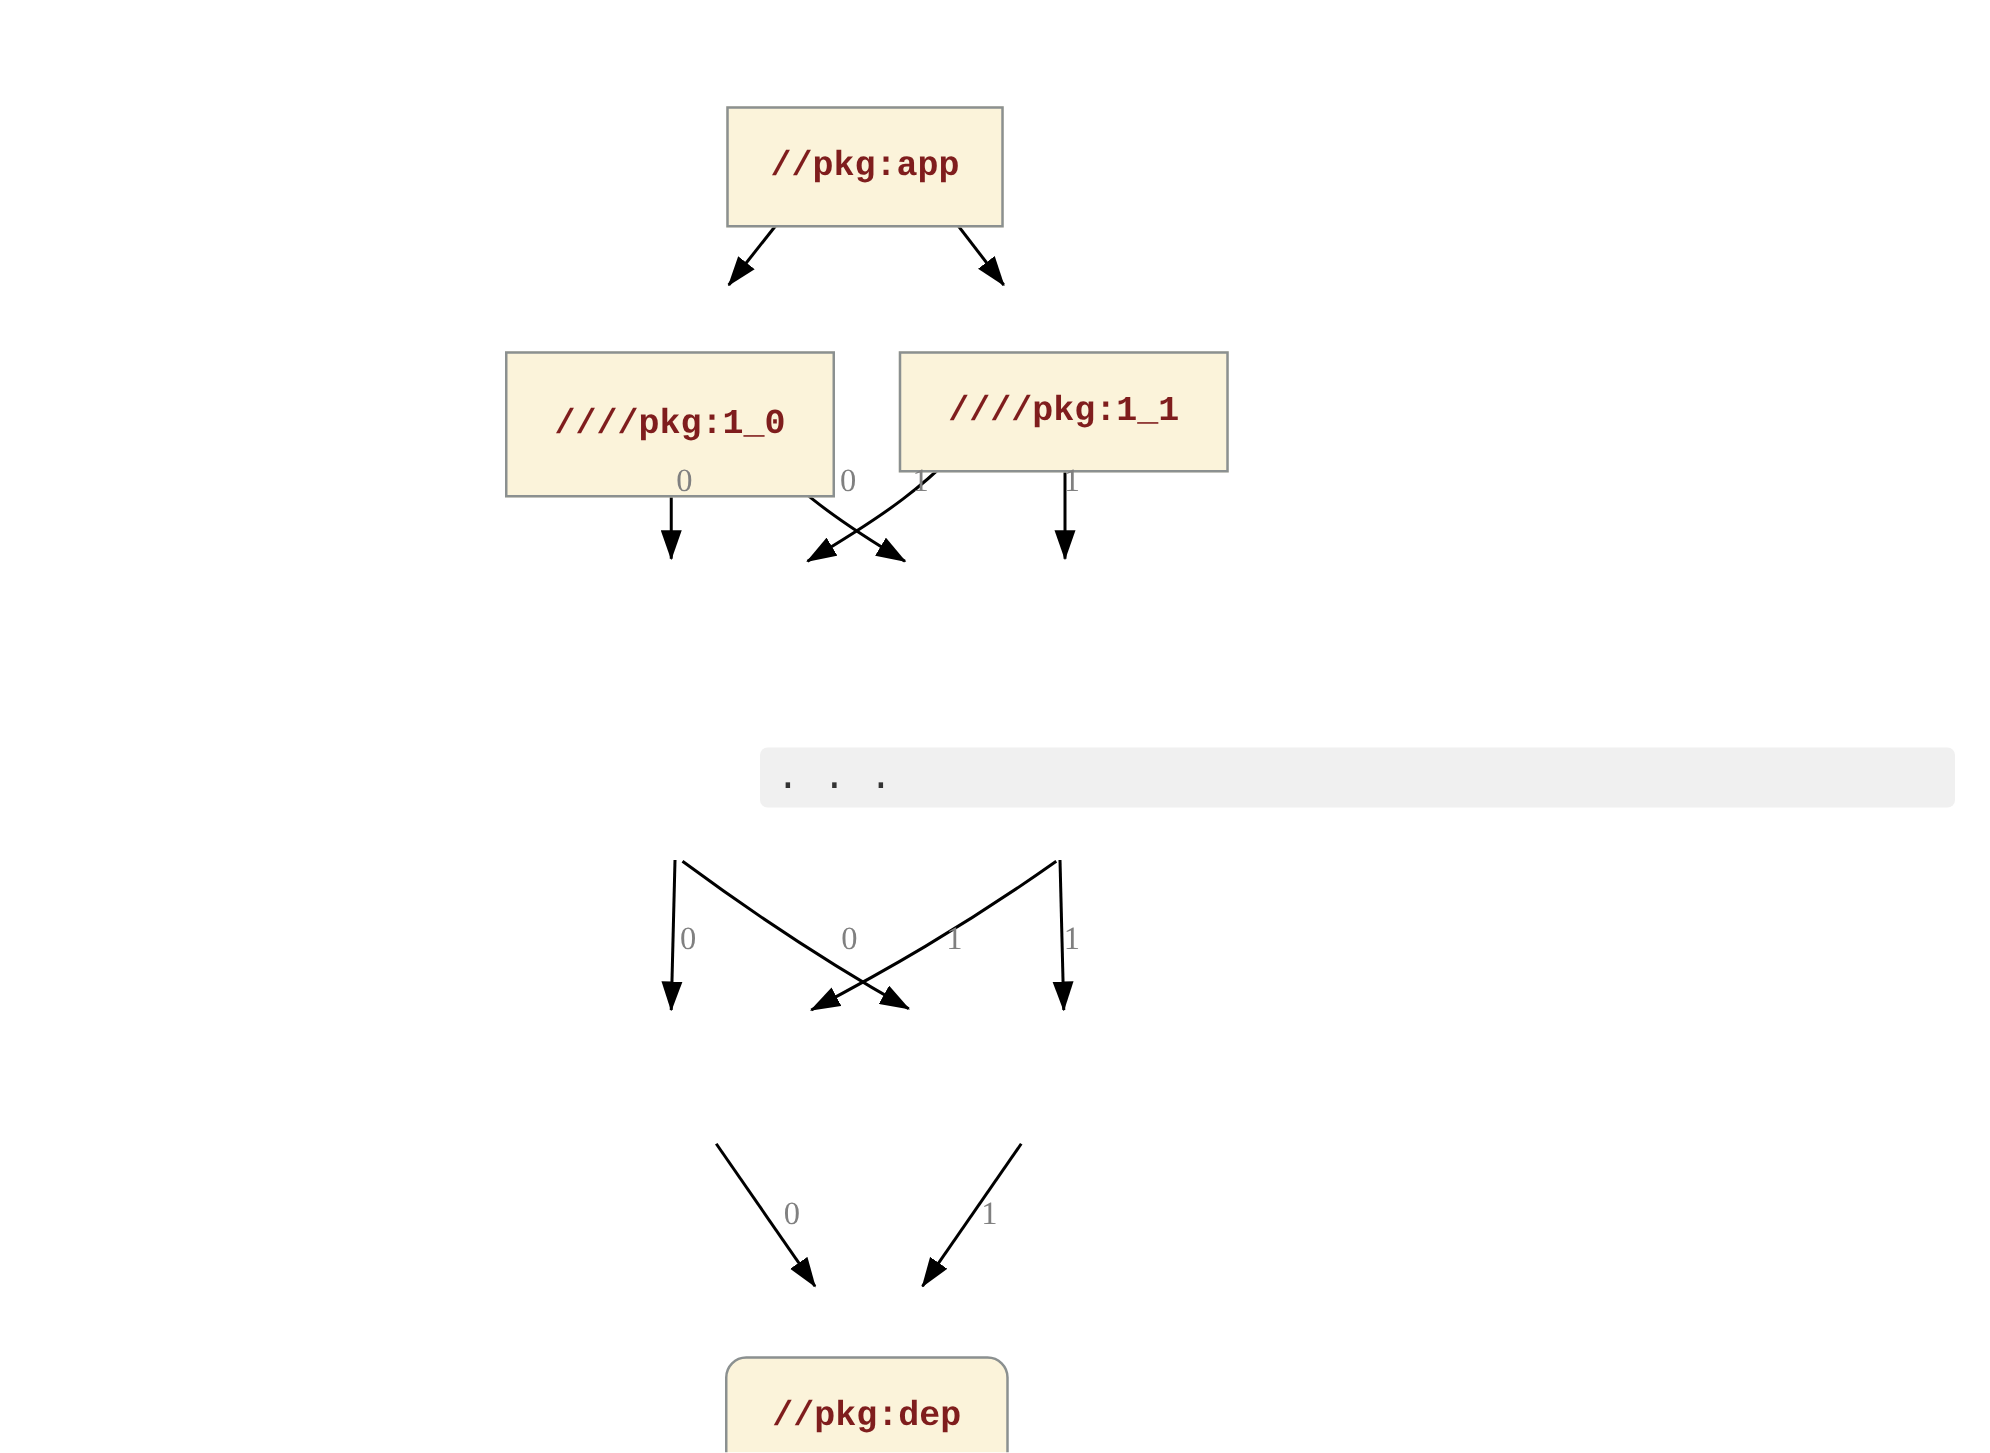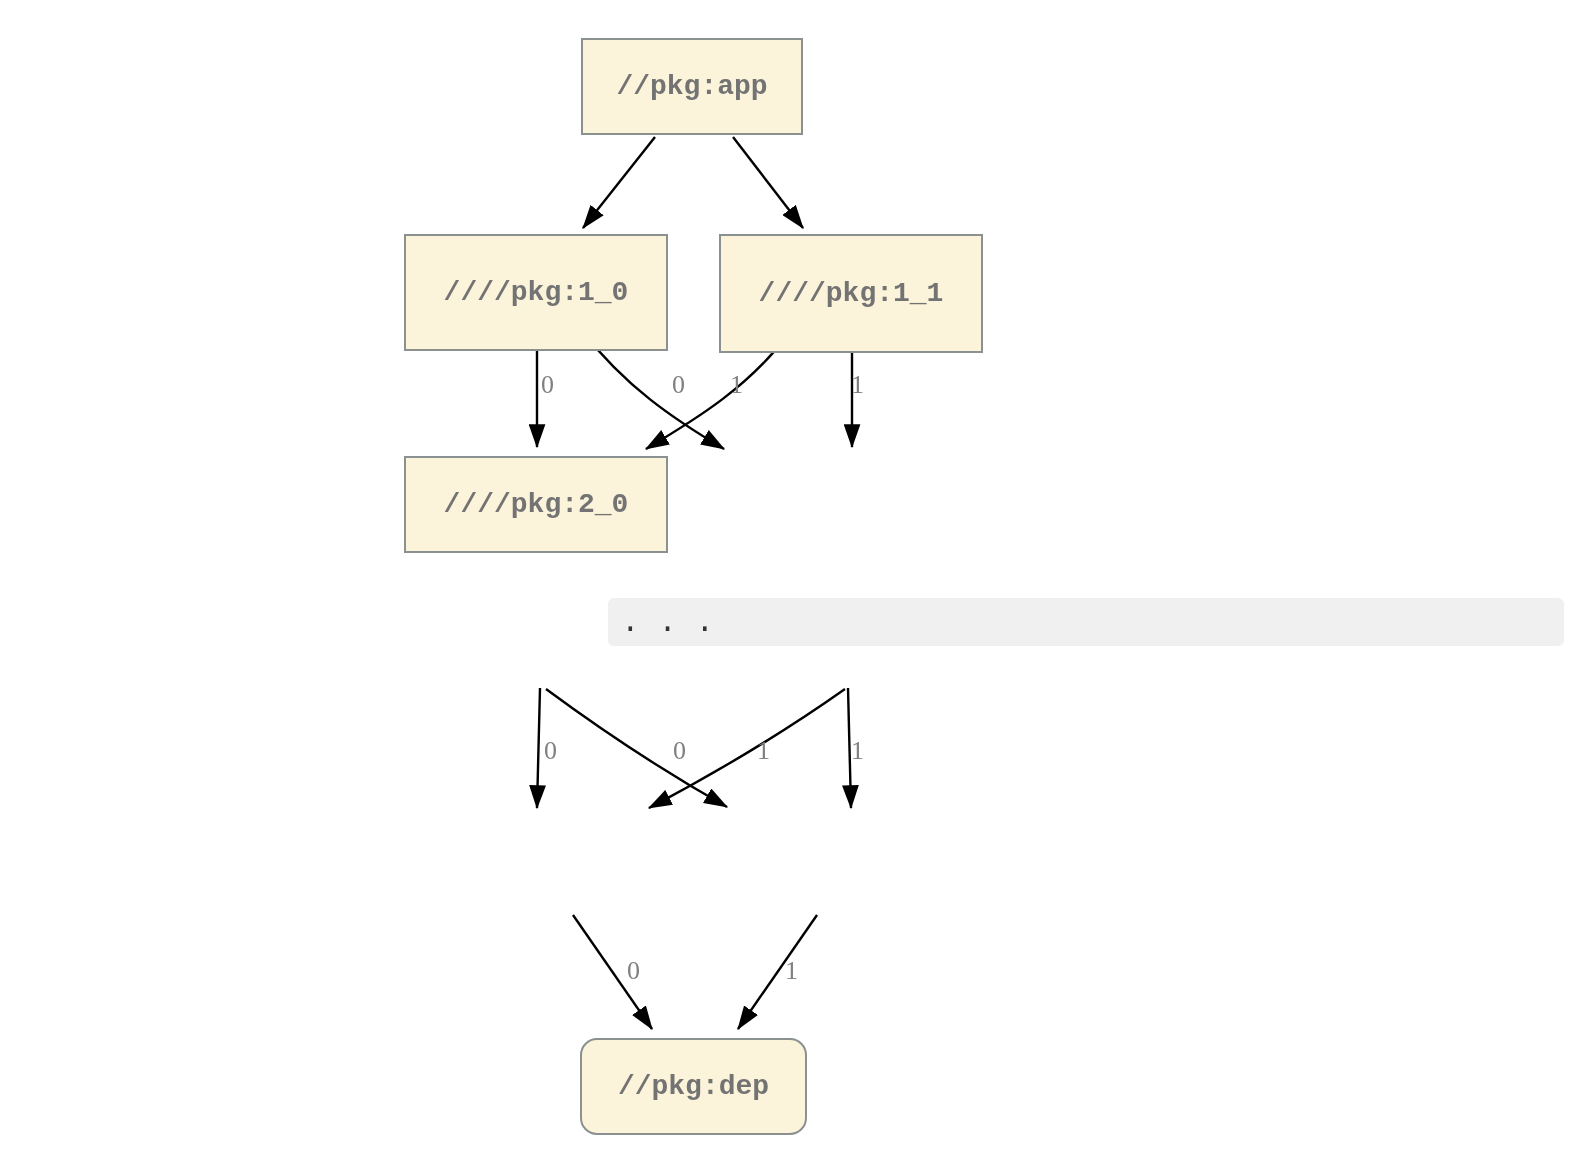--- a/index.html
+++ b/index.html
@@ -20,22 +20,23 @@
     position: absolute;
     box-sizing: border-box;
     background: #fbf3da;
     border: 2px solid #8b9090;
     display: flex;
     align-items: center;
     justify-content: center;
     font-family: "Liberation Mono", monospace;
     font-weight: bold;
     font-size: 28px;
-    color: #737373;
+    color: #7f1d1d;
     white-space: nowrap;
+    margin-top: 47px;
   }
   .edge-label {
     position: absolute;
     font-family: "Liberation Serif", serif;
     font-size: 26px;
     line-height: 1;
     color: #808080;
   }
   #ellipsis-block {
     position: absolute;
@@ -80,25 +81,22 @@
     <path class="epath" marker-end="url(#arrow)" d="M573,915 L652,1029"></path>
     <path class="epath" marker-end="url(#arrow)" d="M817,915 L738,1029"></path>
   </svg>
 
   <div class="gnode" style="left:581px; top:38px;  width:222px; height:97px;">
     <span>//pkg:app</span>
   </div>
   <div class="gnode" style="left:404px; top:234px; width:264px; height:117px;align-items:center;">
     <span>////pkg:1_0</span>
   </div>
-  <div class="gnode" style="left:719px; top:234px; width:264px; height:119px;">
+  <div class="gnode" style="left:719px; top:234px; width:264px; height:97px;">
     <span>////pkg:1_1</span>
-  </div>
-  <div class="gnode" style="left:404px; top:456px; width:264px; height:97px;">
-    <span>////pkg:2_0</span>
   </div>
   <div class="gnode" style="left:580px; top:1038px; width:227px; height:97px;border-radius:17px;">
     <span>//pkg:dep</span>
   </div>
 
   <div id="ellipsis-block">
     <span>. . .</span>
   </div>
 
   <span class="edge-label" style="left:541px; top:372px;">0</span>

